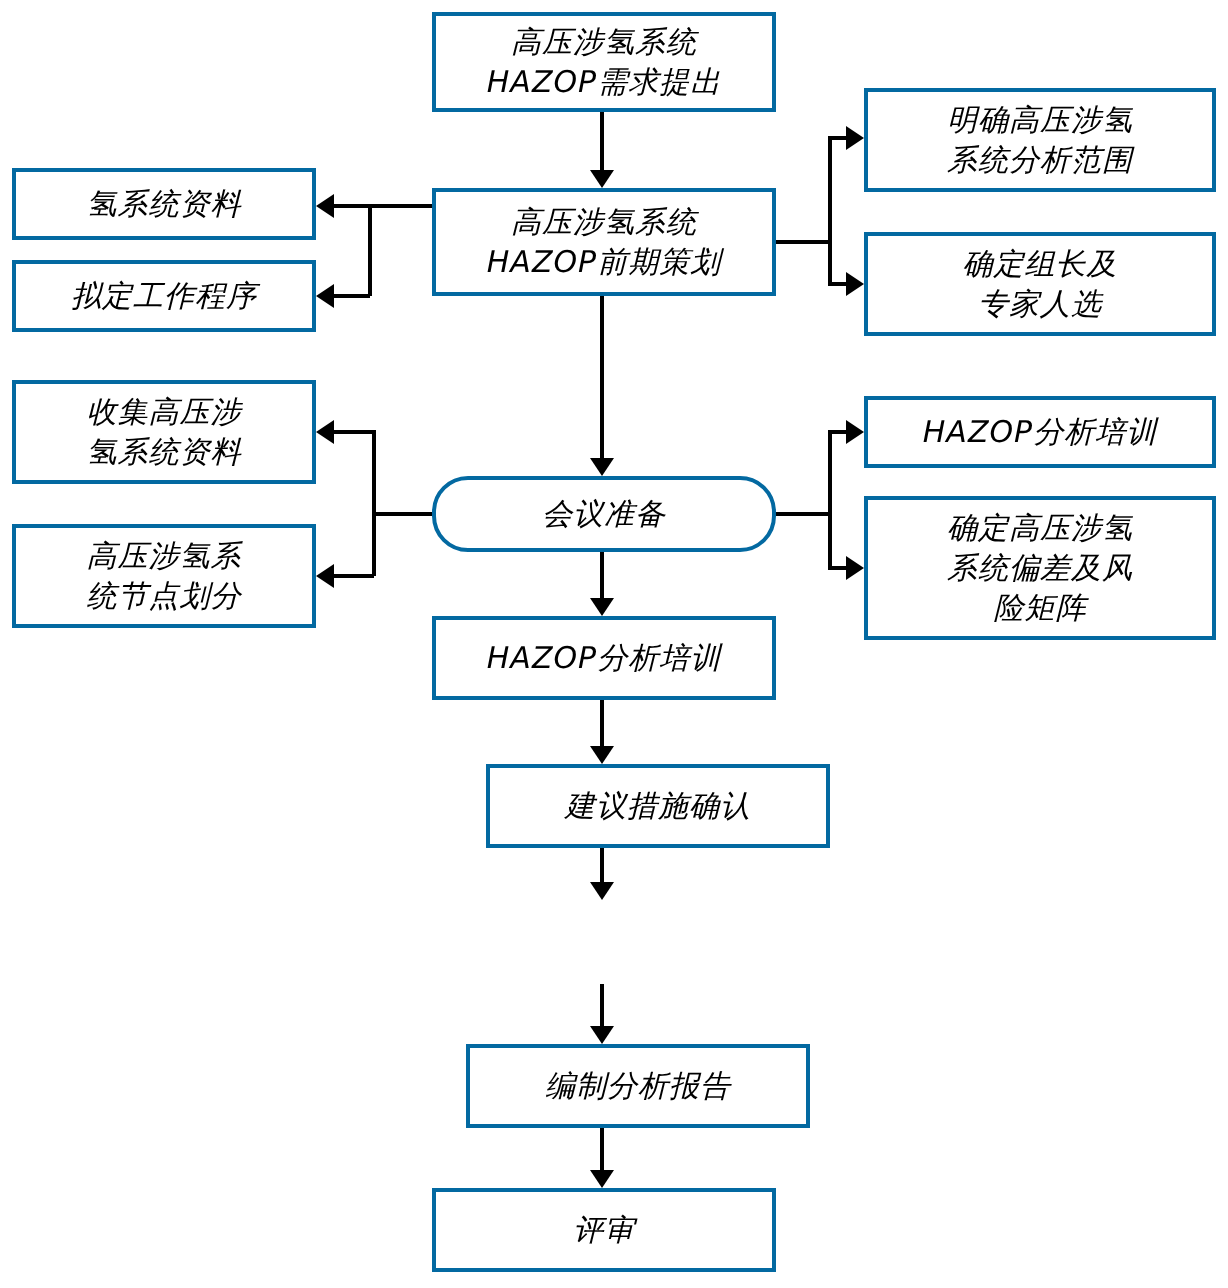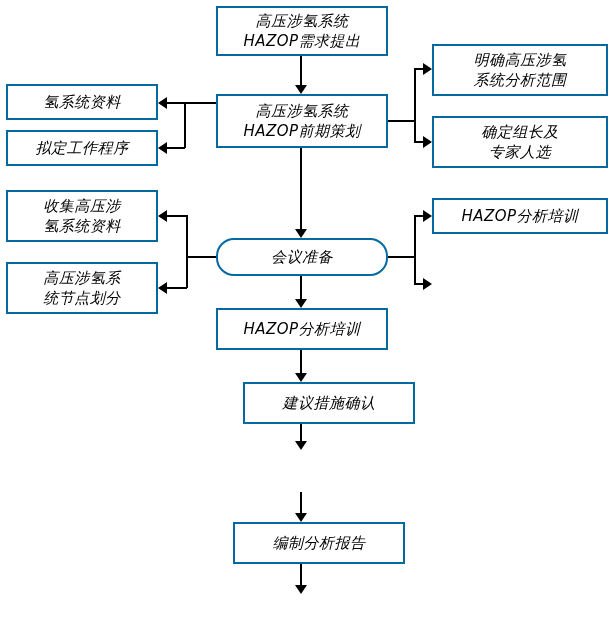--- a/index.html
+++ b/index.html
@@ -81,28 +81,32 @@
   <div class="node" style="left:6px;top:190px;width:152px;height:52px;">收集高压涉
 氢系统资料</div>
 
   <div class="node" style="left:6px;top:262px;width:152px;height:52px;">高压涉氢系
 统节点划分</div>
 
   <div class="node" style="left:216px;top:238px;width:172px;height:38px;border-radius:18px;">会议准备</div>
 
   <div class="node" style="left:432px;top:198px;width:176px;height:36px;">HAZOP分析培训</div>
 
+  <div class="node" style="left:432px;top:248px;width:176px;height:72px;">确定高压涉氢
+系统偏差及风
+险矩阵</div>
 
   <div class="node" style="left:216px;top:308px;width:172px;height:42px;">HAZOP分析培训</div>
 
   <div class="node" style="left:216px;top:382px;width:172px;height:42px;margin-left:27px;">建议措施确认</div>
 
 
   <div class="node" style="left:216px;top:522px;width:172px;height:42px;margin-left:17px;">编制分析报告</div>
 
+  <div class="node" style="left:216px;top:594px;width:172px;height:42px;">评审</div>
 
   <div class="line" style="left:300px;top:56px;width:2px;height:29px;"></div>
   <div class="arrow arrow-down" style="left:295px;top:85px;"></div>
 
   <div class="line" style="left:300px;top:148px;width:2px;height:81px;"></div>
   <div class="arrow arrow-down" style="left:295px;top:229px;"></div>
 
   <div class="line" style="left:300px;top:276px;width:2px;height:23px;"></div>
   <div class="arrow arrow-down" style="left:295px;top:299px;"></div>
 

